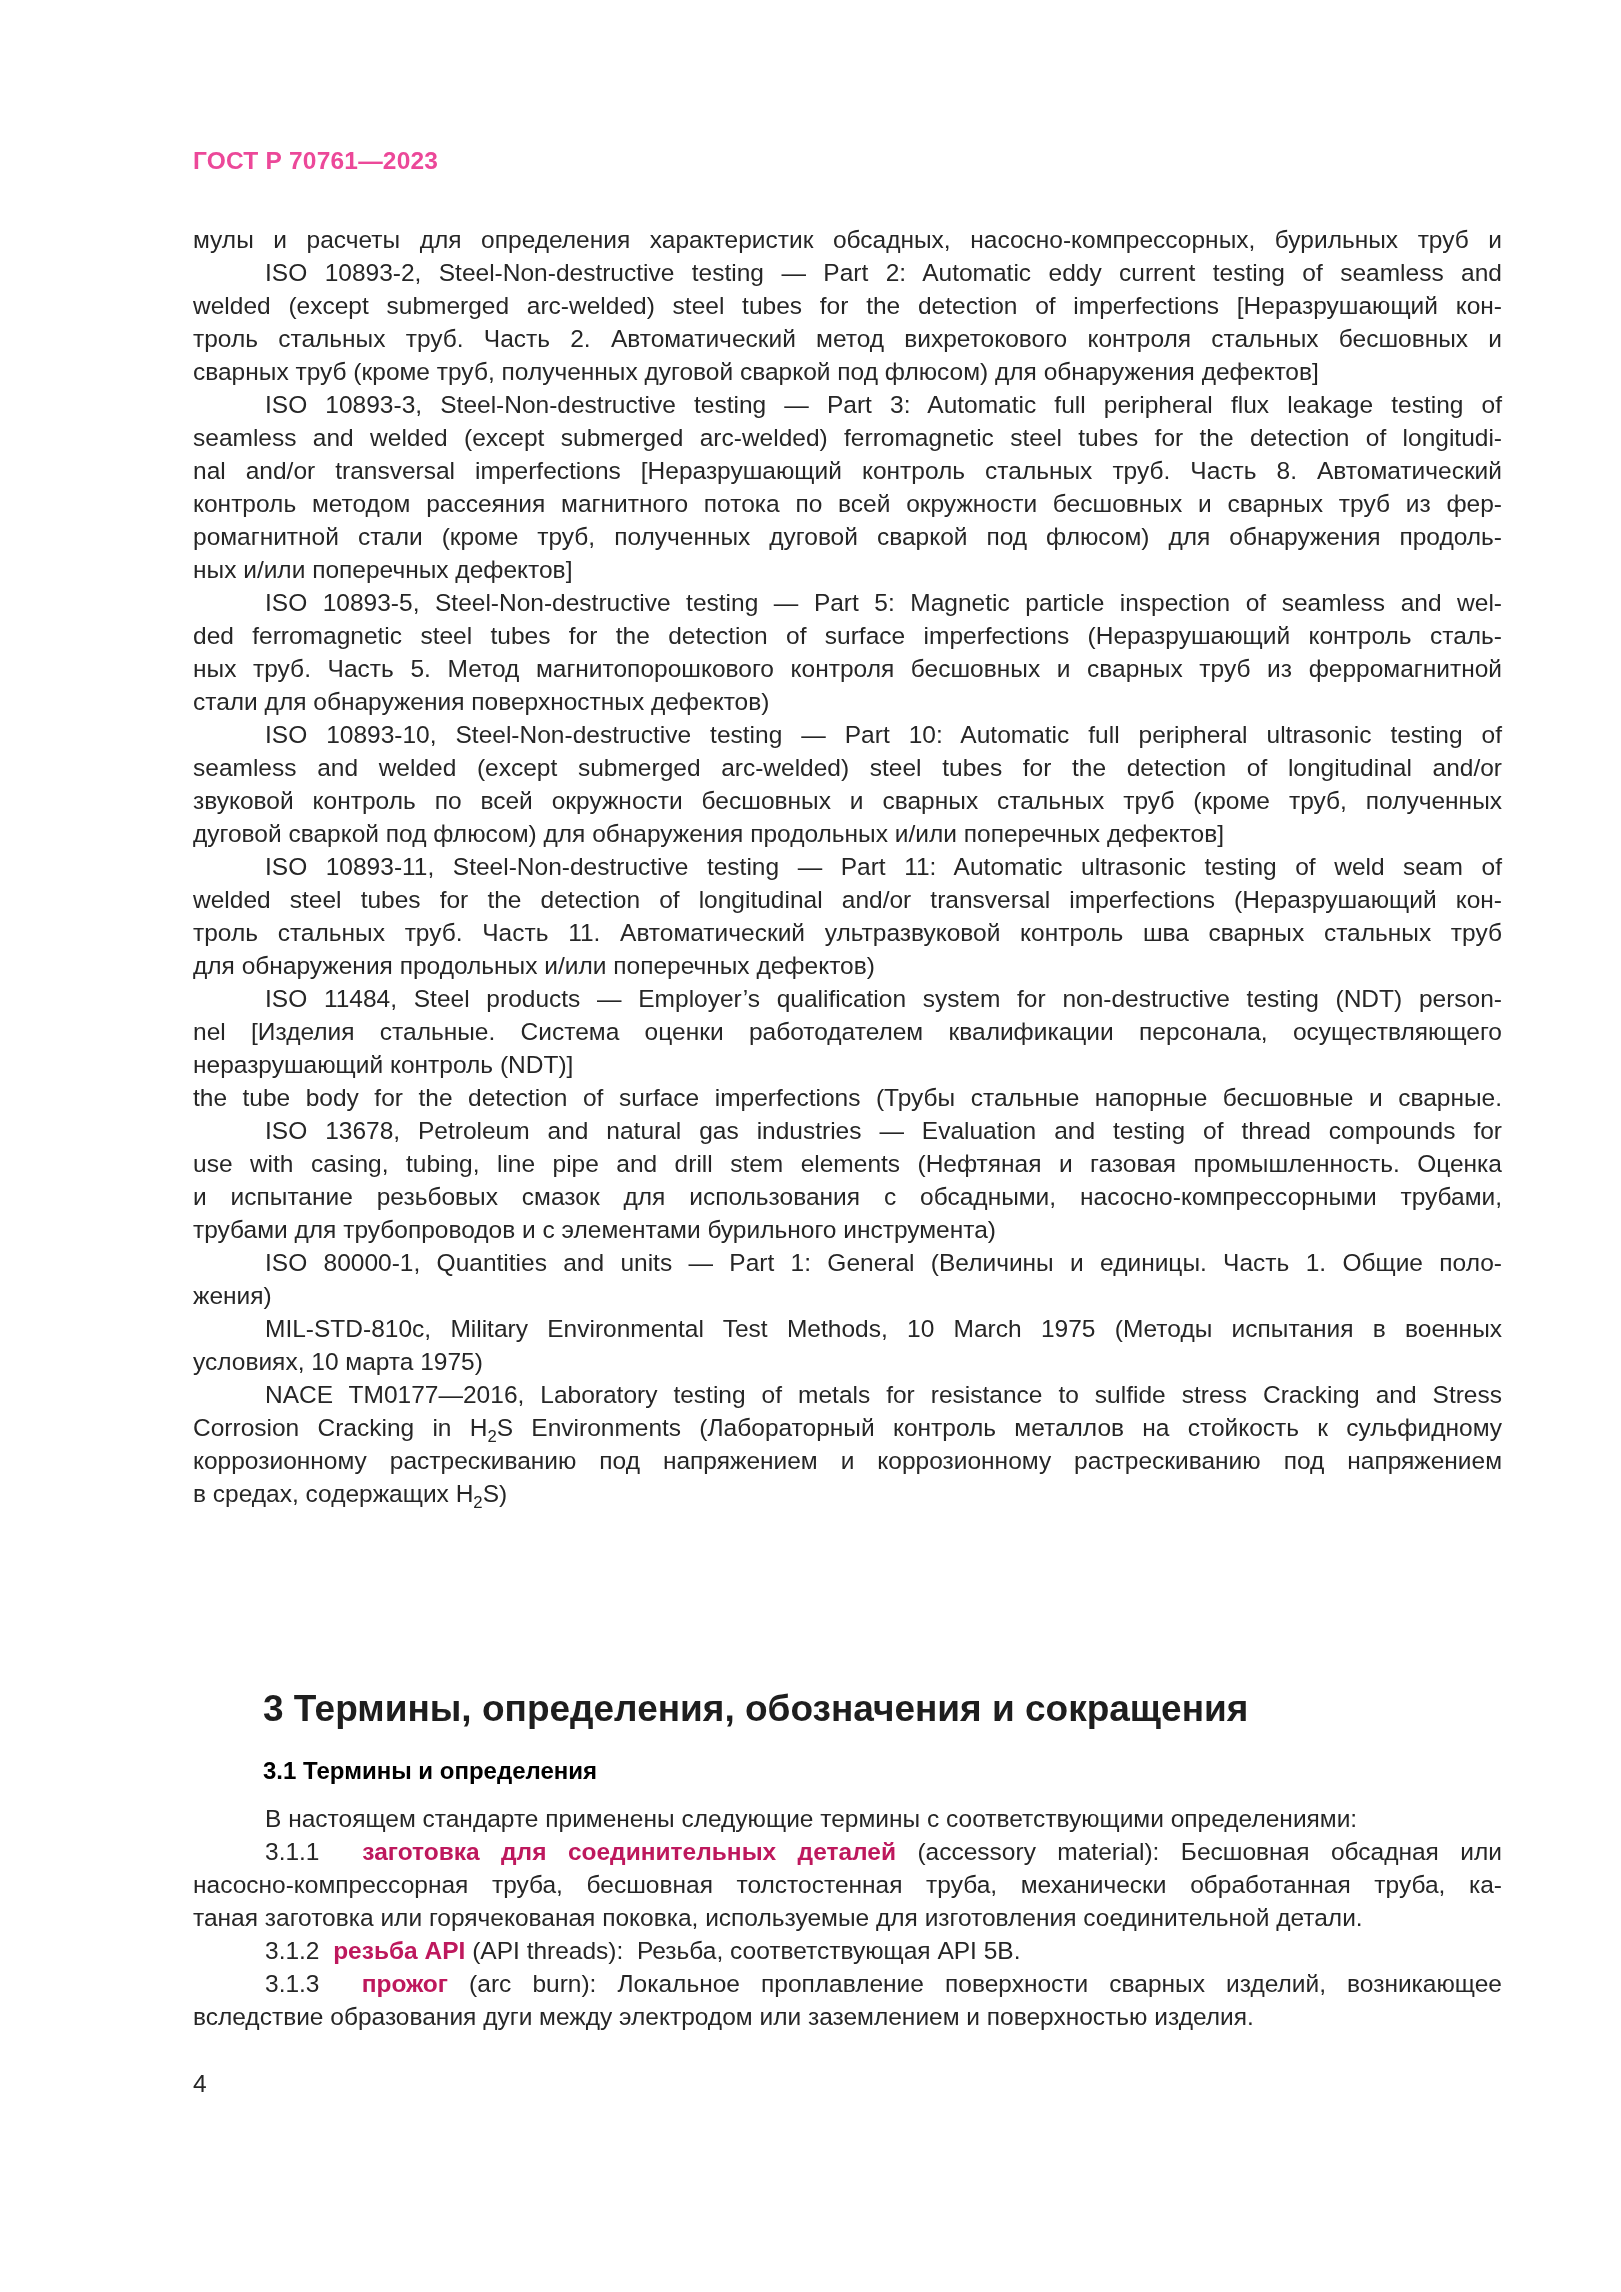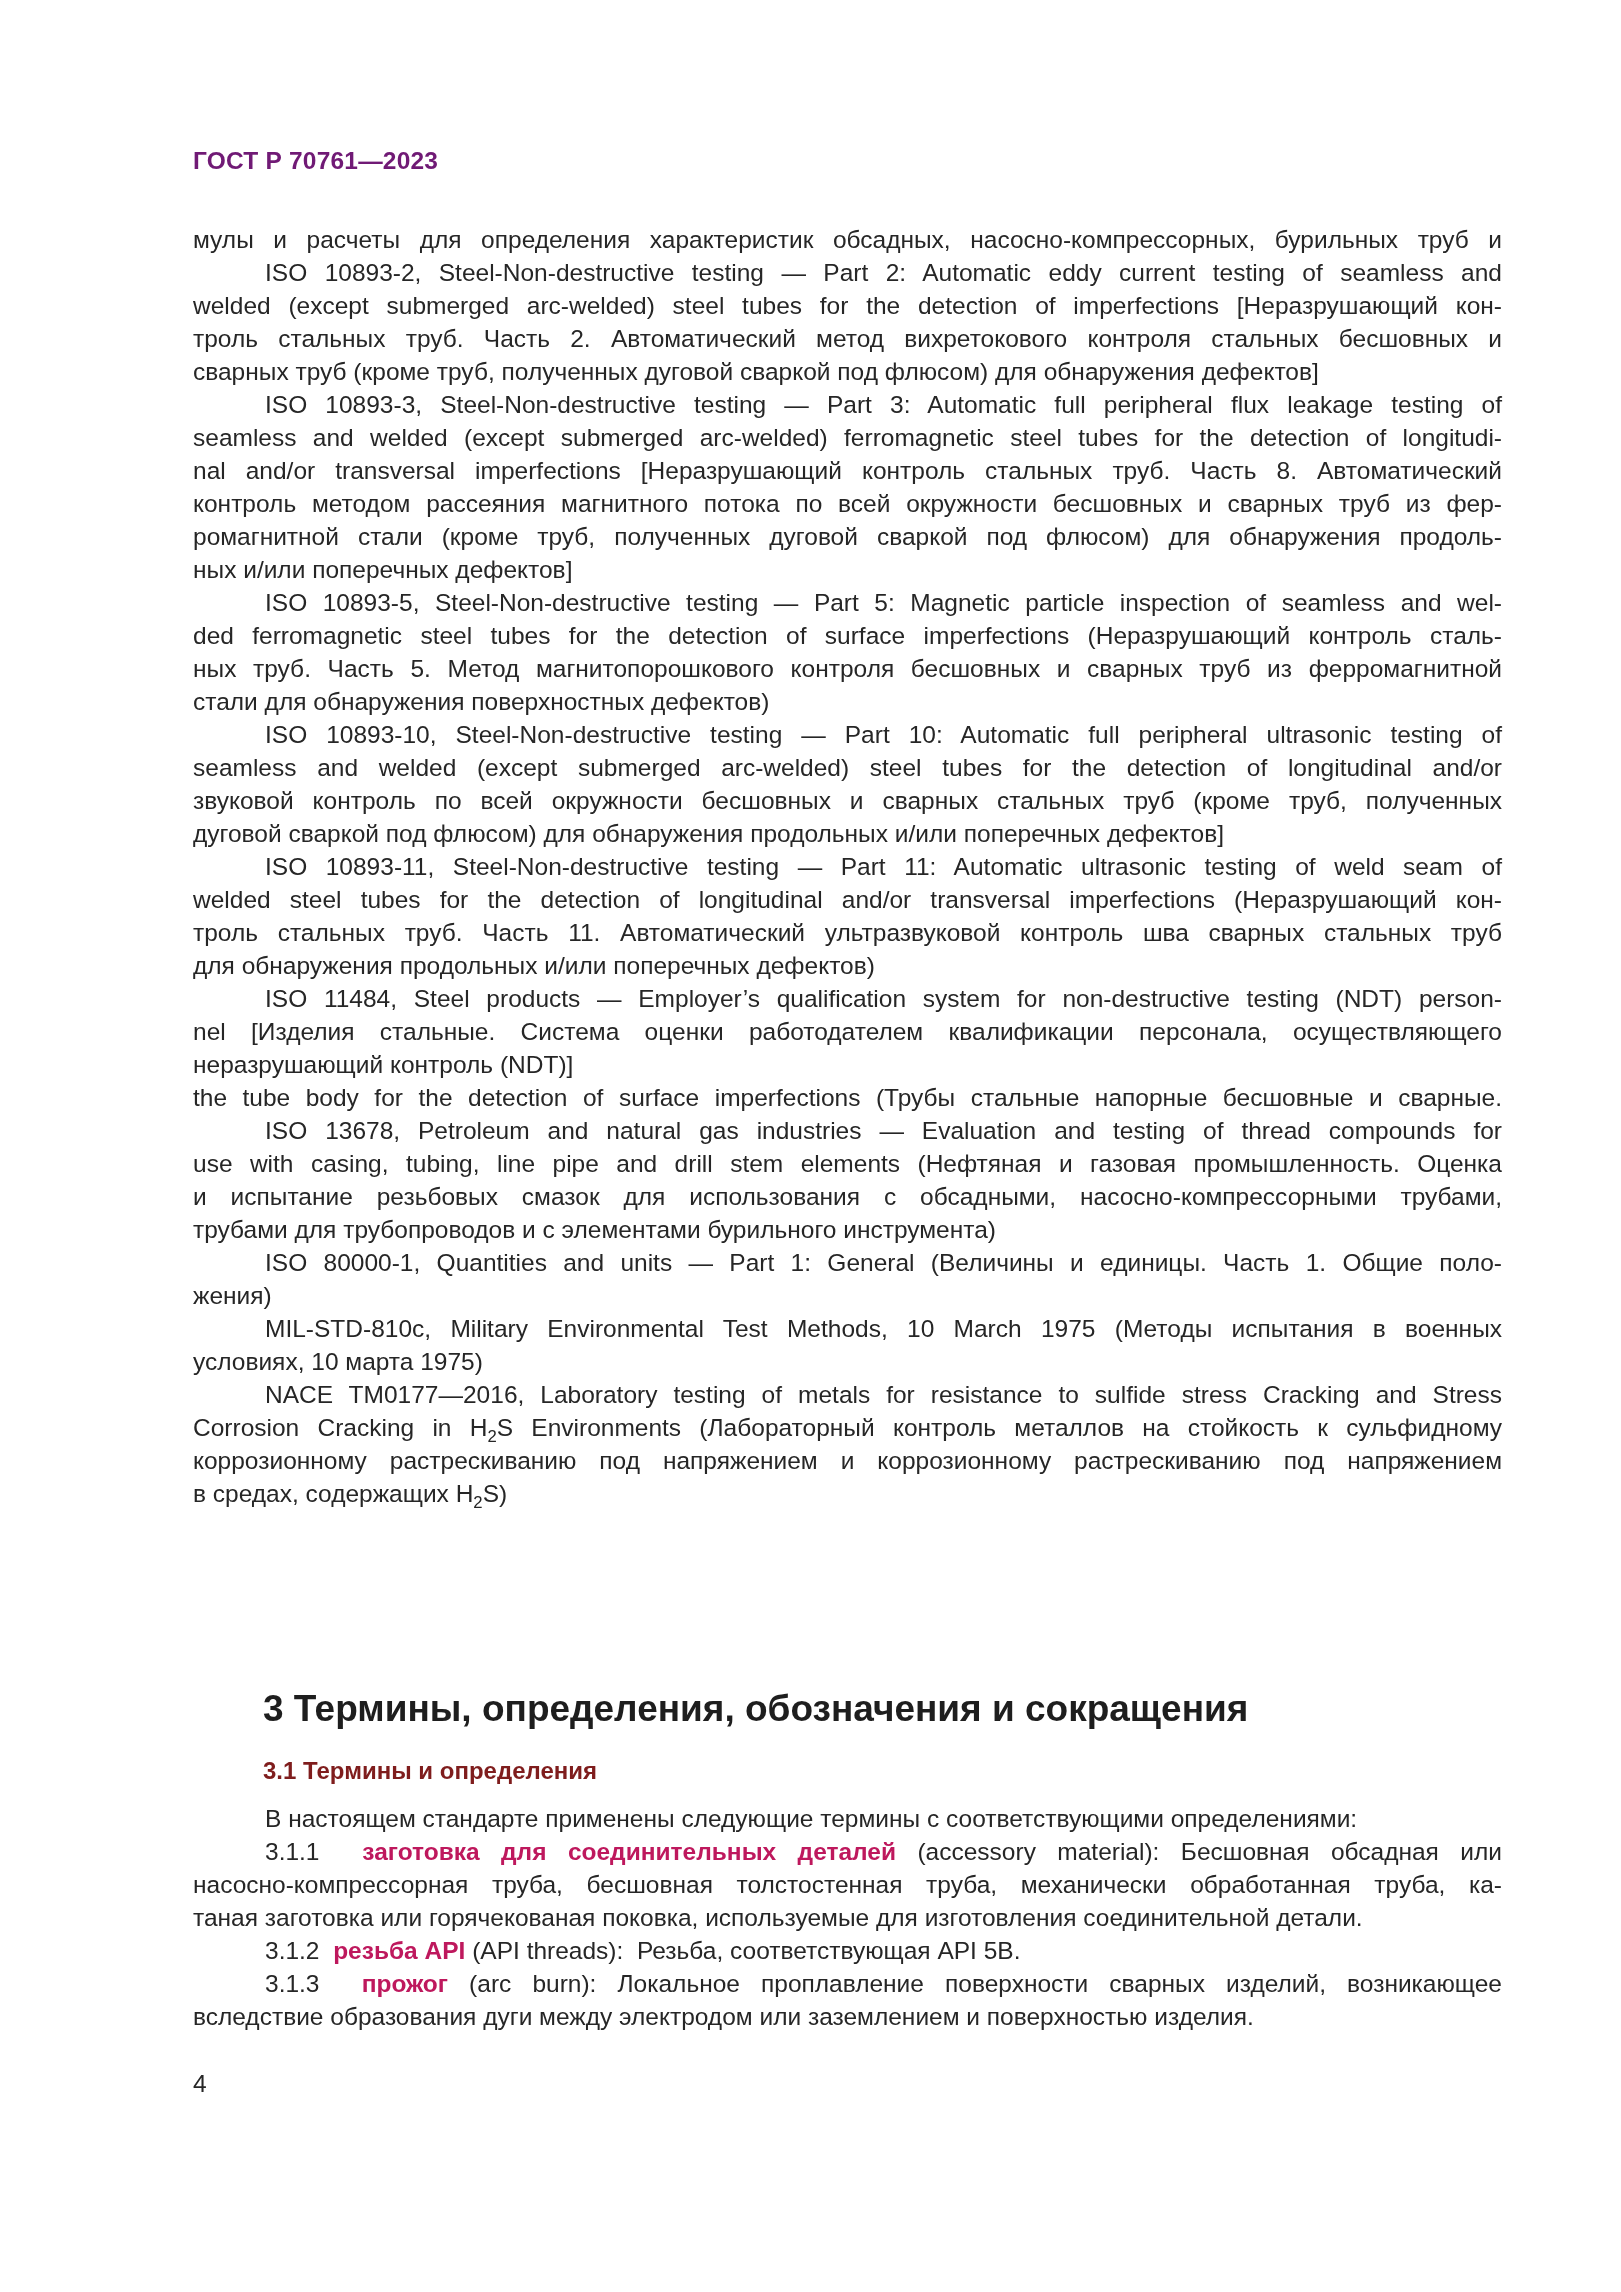--- a/index.html
+++ b/index.html
@@ -1,27 +1,27 @@
 <!DOCTYPE html>
 <html><head>
 <meta charset="utf-8">
 <style>
   html, body { margin: 0; padding: 0; background: #ffffff; }
   body { width: 1621px; height: 2293px; position: relative; overflow: hidden;
          font-family: "Liberation Sans", sans-serif; color: #262626; }
-  .page-header { position: absolute; left: 193px; top: 147px; font-size: 24.5px; font-weight: bold; color: #701a75; letter-spacing: 0.2px; }
+  .page-header { position: absolute; left: 193px; top: 147px; font-size: 24.5px; font-weight: bold; color: #ec4899; letter-spacing: 0.2px; }
   .body-block { position: absolute; left: 193px; width: 1309px; top: 223px; }
   .ln { position: relative; height: 33px; line-height: 33px; font-size: 24.5px; white-space: nowrap; overflow: visible; }
   .ln.j { text-align: justify; text-align-last: justify; white-space: normal; }
   .ln.ind { padding-left: 72px; }
   .ln.ind.j { width: auto; }
   sub { font-size: 16.7px; vertical-align: -5.9px; line-height: 0; }
   b { font-weight: bold; color: #be185d; }
   .sec-heading { position: absolute; left: 263px; top: 1688px; font-size: 37px; font-weight: bold; color: #1e1e1e; }
-  .subsec-heading { position: absolute; left: 263px; top: 1757px; font-size: 24px; font-weight: bold; color: #7f1d1d; }
+  .subsec-heading { position: absolute; left: 263px; top: 1757px; font-size: 24px; font-weight: bold; color: #000000; }
   .terms-block { position: absolute; left: 193px; width: 1309px; top: 1802px; }
   .page-number { position: absolute; left: 193px; top: 2070px; font-size: 24.5px; color: #262626; }
 </style>
 </head>
 <body>
 
 <div class="page-header">ГОСТ Р 70761—2023</div>
 
 <div class="body-block" id="refs">
     <div class="ln j">мулы и расчеты для определения характеристик обсадных, насосно-компрессорных, бурильных труб и</div>

